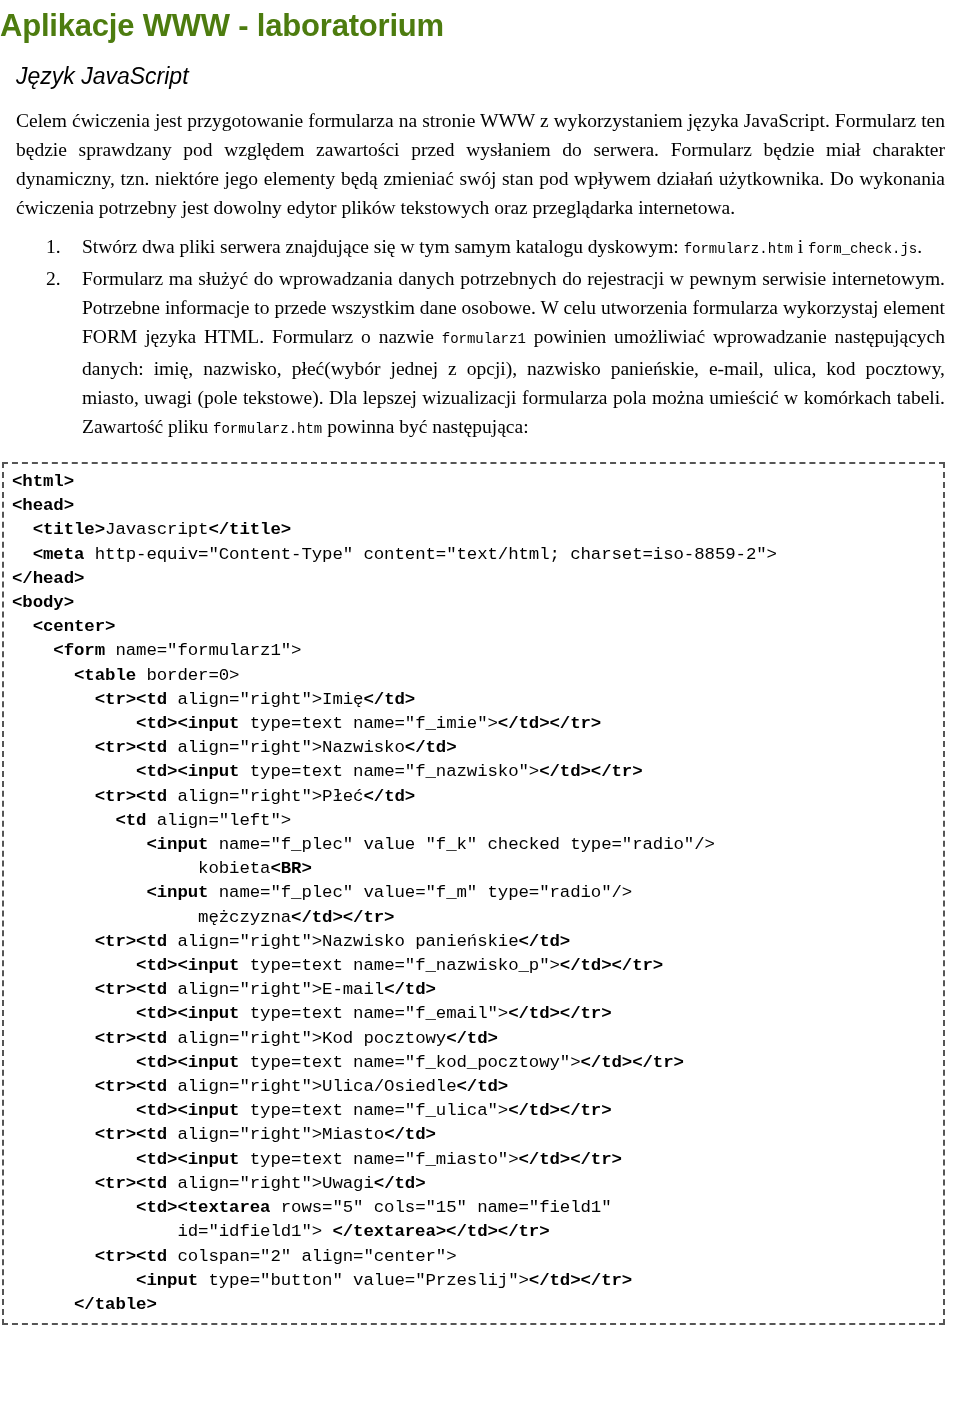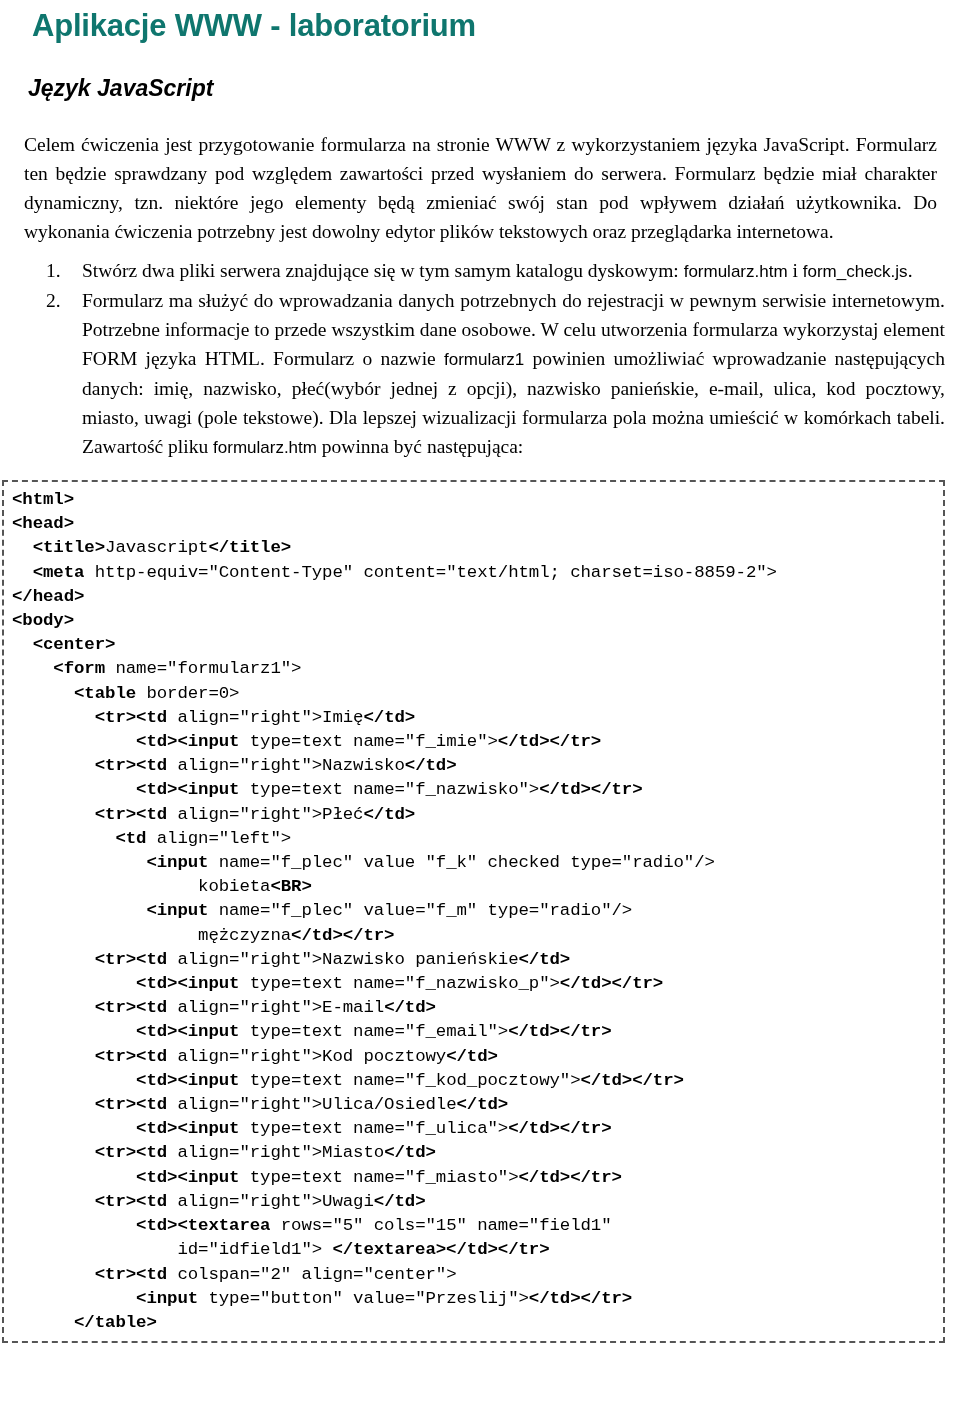--- a/index.html
+++ b/index.html
@@ -25,37 +25,37 @@
   }
 
   
   .doc-title {
     font-family: "Liberation Sans", sans-serif;
     font-weight: bold;
     font-size: 31px;
     line-height: 36px;
     letter-spacing: -0.2px;
     margin: 0;
-    padding: 8px 0 0 32px;
-    color: #0f766e;
+    padding: 8px 0 0 0;
+    color: #4d7c0f;
   }
   .doc-subtitle {
     font-family: "Liberation Sans", sans-serif;
-    font-weight: bold;
+    font-weight: normal;
     font-style: italic;
     font-size: 23px;
     line-height: 28px;
-    margin: 12px;
+    margin: 0;
     padding: 18px 0 0 16px;
     color: #000;
   }
 
   
   .intro {
-    margin: 8px;
+    margin: 0;
     padding: 16px 15px 0 16px;
     font-size: 19.5px;
     line-height: 29px;
     text-align: justify;
     text-justify: inter-word;
   }
 
   
   ol.task-list {
     margin: 10px 0 0 0;
@@ -79,22 +79,22 @@
     content: counter(taskno) ".";
     position: absolute;
     left: 46px;
     top: 0;
     width: 24px;
     text-align: left;
     font-size: 19.5px;
     line-height: 29px;
   }
   .mono-inline {
-    font-family: Liberation Sans, sans-serif;
-    font-size: 17px;
+    font-family: Liberation Mono, monospace;
+    font-size: 14px;
     letter-spacing: 0px;
   }
 
   
   .code-block {
     margin: 18px 15px 0 2px;
     border: 2px dashed #555555;
     padding: 6px 6px 6px 8px;
     box-sizing: border-box;
   }

